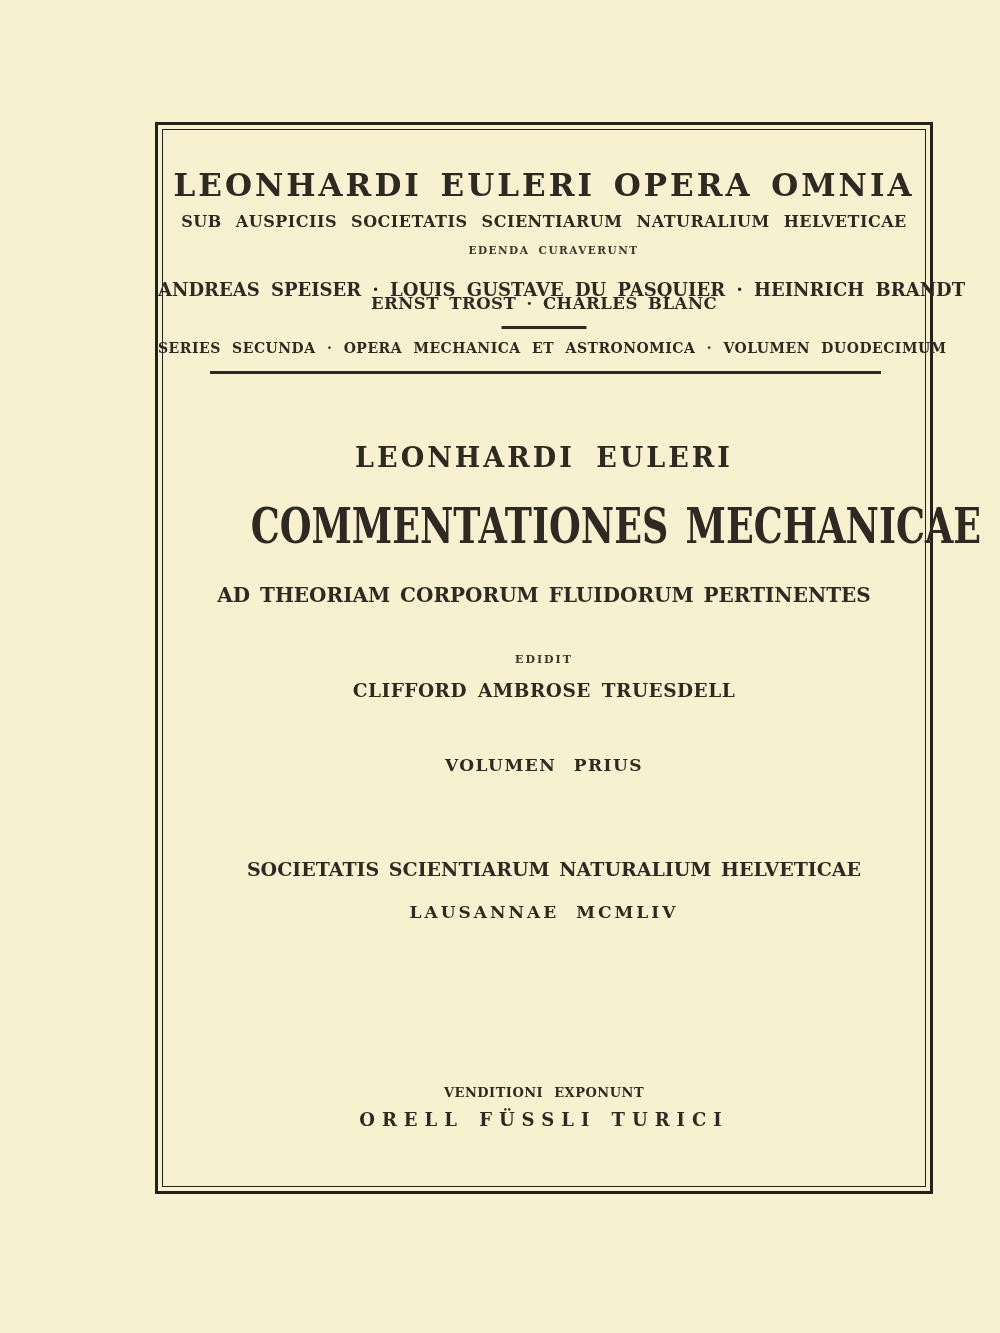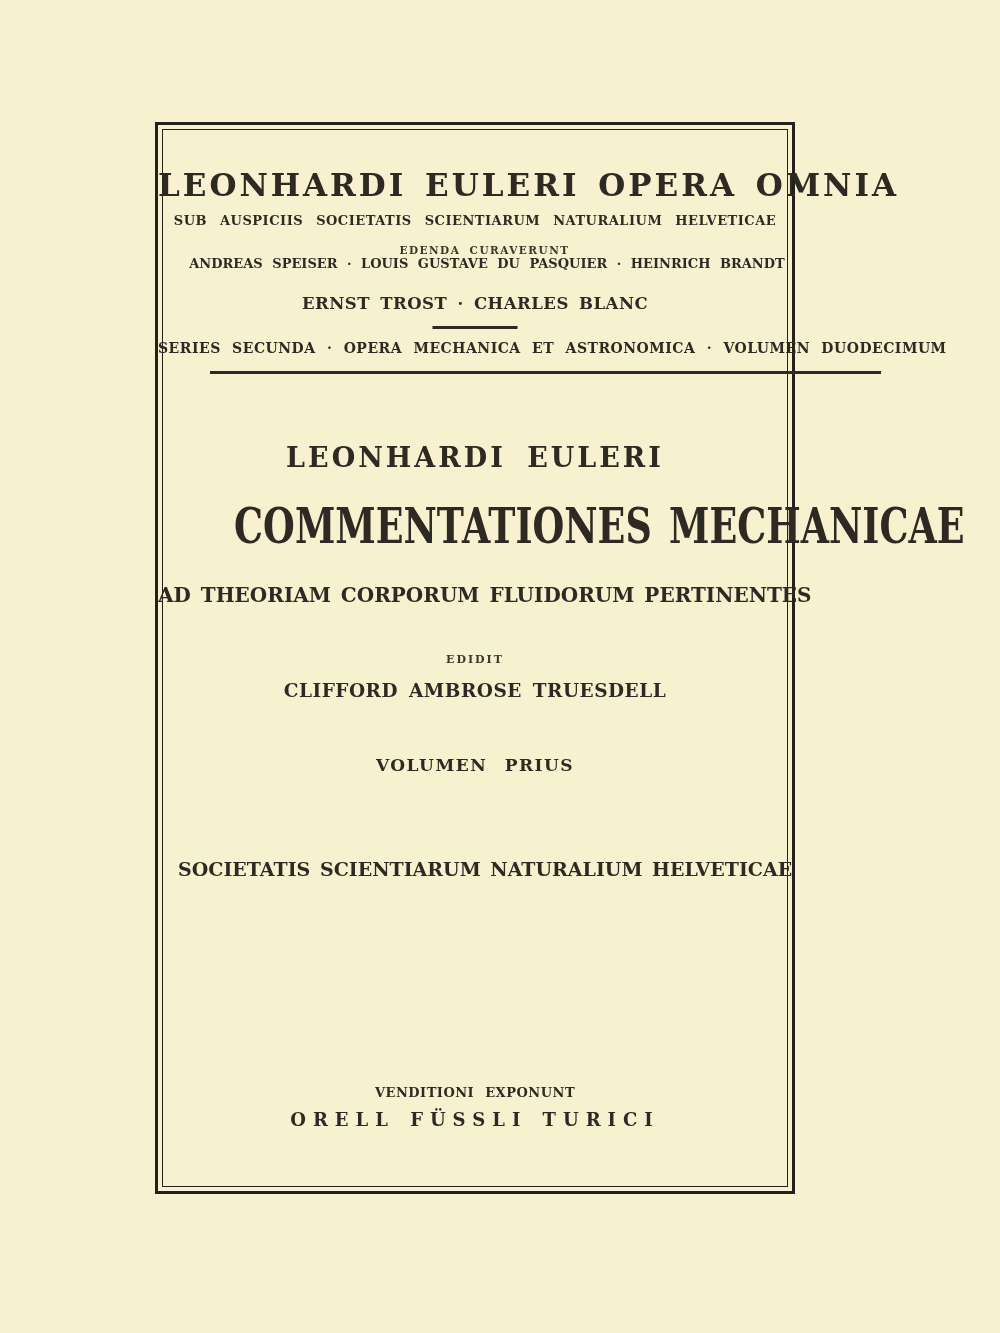--- a/index.html
+++ b/index.html
@@ -7,44 +7,44 @@
     width:1000px;height:1333px;
     background:var(--paper,#f7f1cf);
     font-family:"DejaVu Serif","Liberation Serif",serif;
     overflow:hidden;
   }
   .page{
     position:relative;width:1000px;height:1333px;
     background:var(--paper,#f7f1cf);
   }
   .frame{
-    position:absolute;left:155px;top:122px;width:640px;height:1072px;
+    position:absolute;left:155px;top:122px;width:778px;height:1072px;
     box-sizing:border-box;
     border:3px solid var(--rule,#23211c);
   }
   .frame-inner{
     position:absolute;inset:4px;
     box-sizing:border-box;
     border:1.5px solid var(--rule,#23211c);
   }
   .text-layer{position:absolute;inset:0;}
   .tl{
     position:absolute;left:0;right:0;
     text-align:center;
     color:var(--ink,#2e2a23);
     font-weight:bold;
     line-height:1;
     white-space:nowrap;
   }
   .muted{color:#3b362e;}
   
   .series-title   {top:45px; font-size:31px; letter-spacing:3px; word-spacing:5px;}
-  .series-sub     {top:89px; font-size:13px; letter-spacing:.5px; word-spacing:8px;}
+  .series-sub     {top:89px; font-size:16px; letter-spacing:.5px; word-spacing:8px;}
   .edenda         {top:120px;font-size:10.5px;letter-spacing:1.5px;word-spacing:4px;padding-left:19px;}
-  .editors1       {top:132px;font-size:13px;letter-spacing:0;word-spacing:5px;margin-left:24px;}
+  .editors1       {top:156px;font-size:18px;letter-spacing:0;word-spacing:5px;}
   .editors2       {top:171px;font-size:16.5px;letter-spacing:.5px;word-spacing:4px;}
   .rule-short     {position:absolute;top:201px;left:50%;transform:translateX(-50%);
                    width:85px;height:3px;background:var(--ink,#2e2a23);}
   .series-volume  {top:216px;font-size:14px;letter-spacing:.5px;word-spacing:6px;}
   .rule-long      {position:absolute;top:246px;left:52px;width:671px;height:2.5px;
                    background:var(--ink,#2e2a23);}
   .author         {top:319px;font-size:27px;letter-spacing:3px;word-spacing:9px;}
   .main-title     {top:377px;font-size:48px;letter-spacing:0;word-spacing:6px;
                    transform:scaleX(0.76);transform-origin:50% 50%;}
   .subtitle       {top:460px;font-size:20px;letter-spacing:0;word-spacing:3px;}
@@ -89,20 +89,21 @@
 
       <div class="tl edidit muted">EDIDIT</div>
 
       <div class="tl volume-editor">CLIFFORD AMBROSE TRUESDELL</div>
 
       <div class="tl volume-label">VOLUMEN PRIUS</div>
 
 
       <div class="tl imprint2">SOCIETATIS SCIENTIARUM NATURALIUM HELVETICAE</div>
 
+      <div class="tl place-year">LAUSANNAE MCMLIV</div>
 
       <div class="tl publisher-cap">VENDITIONI EXPONUNT</div>
 
       <div class="tl publisher">ORELL FÜSSLI TURICI</div>
 
     </div>
   </div>
 </div>
 
 </body></html>

